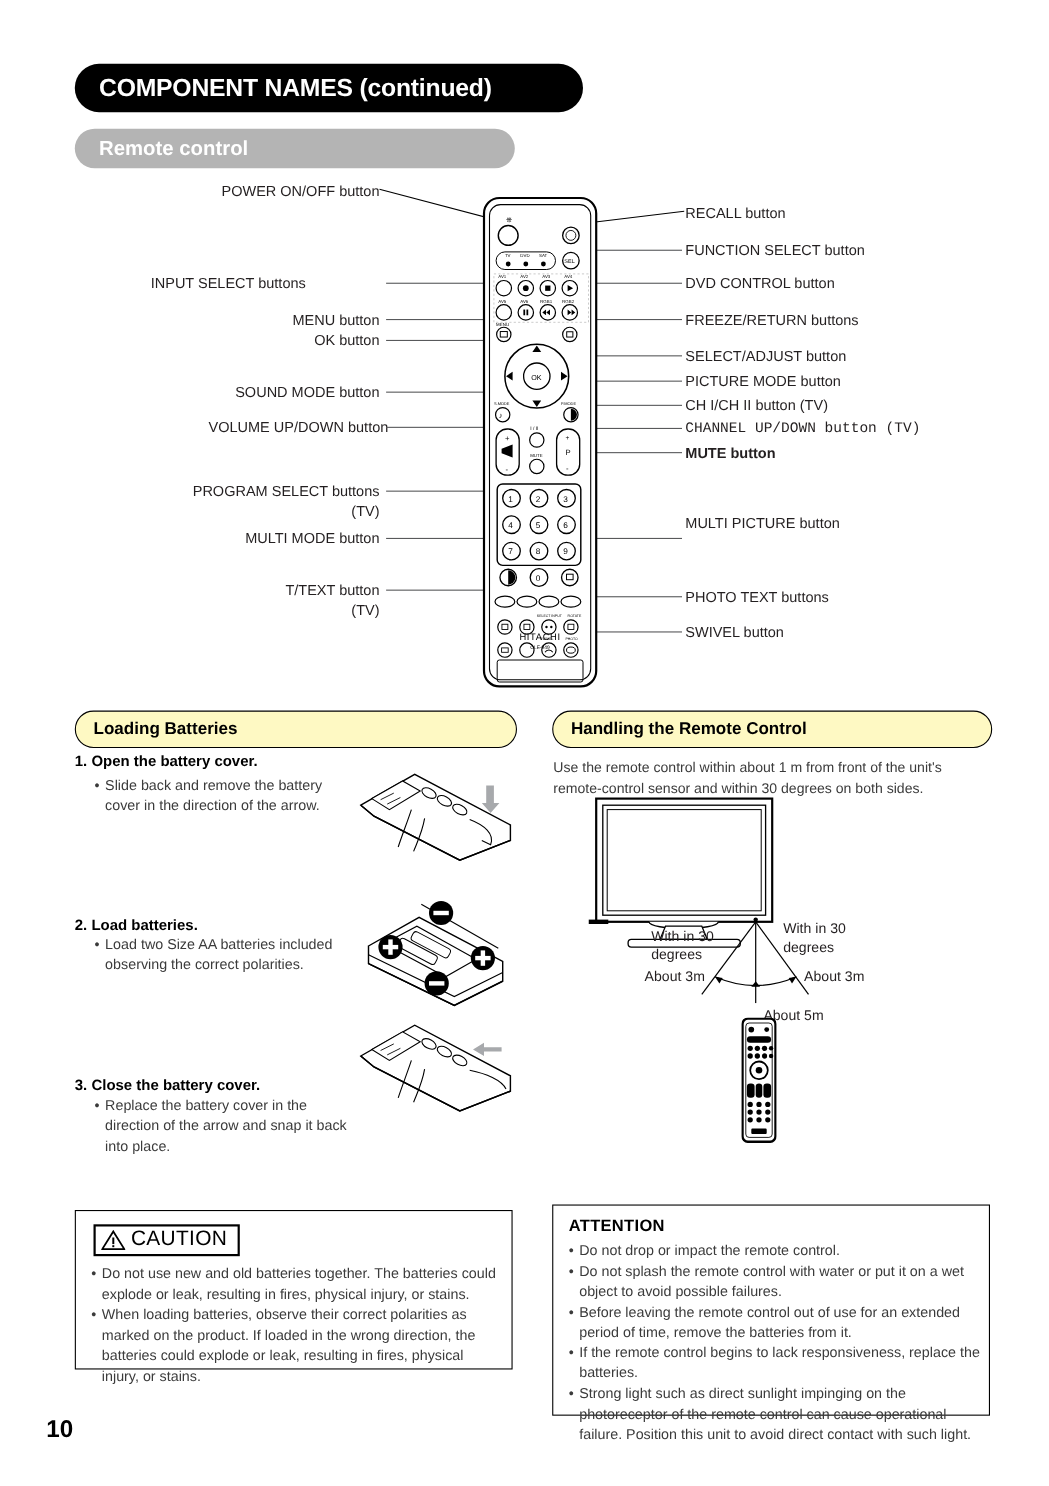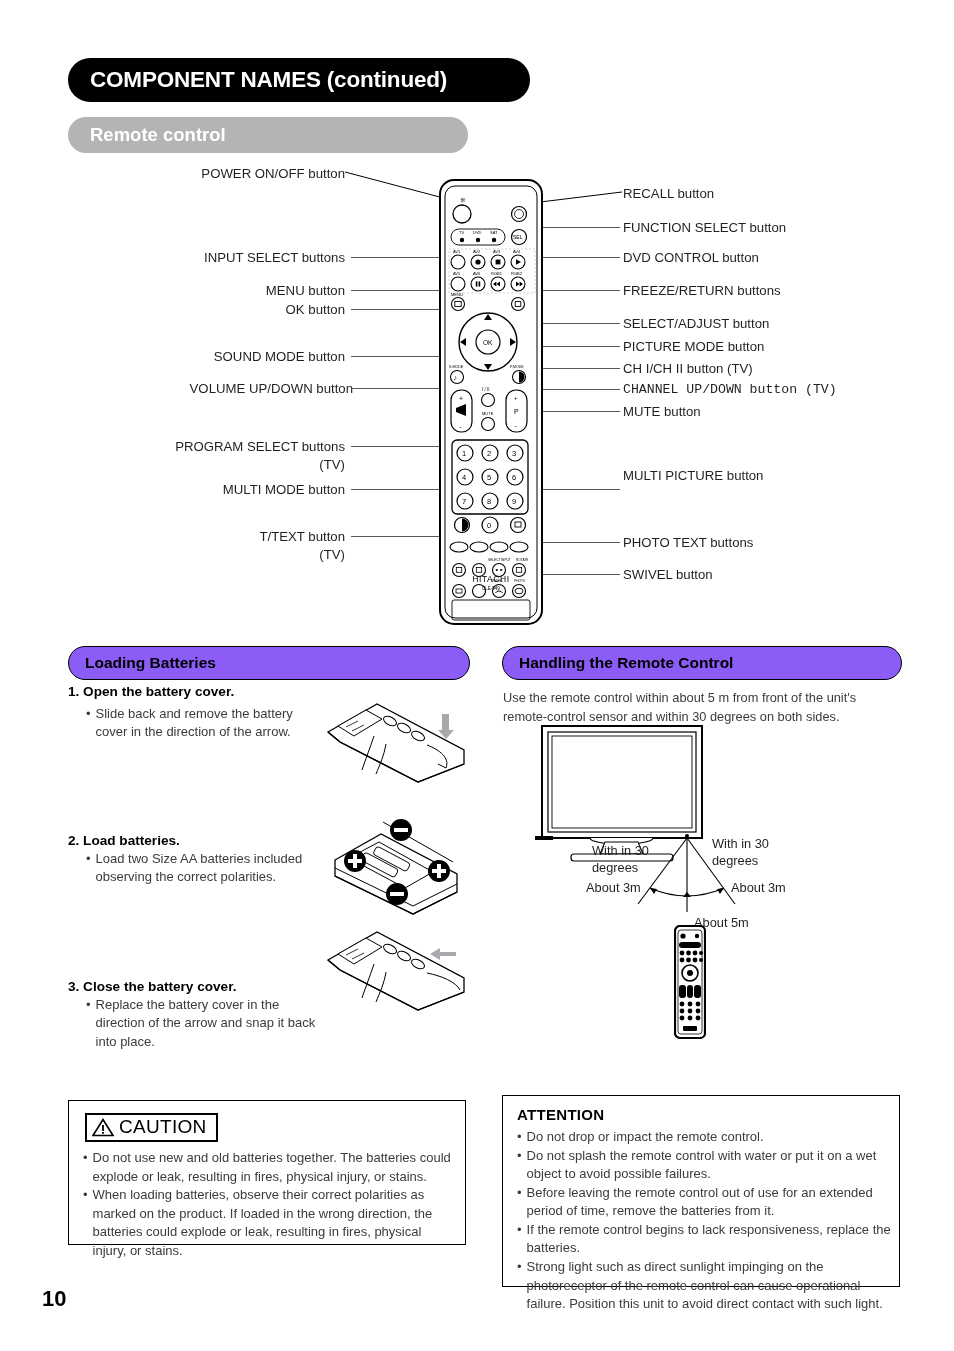--- a/index.html
+++ b/index.html
@@ -88,21 +88,21 @@
   }
 
   
   .subsec {
     position: absolute;
     border: 1.6px solid #000;
     border-radius: 19px;
     height: 32px;
     display: flex;
     align-items: center;
-    background: #8b5cf6;
+    background: #fef9c3;
   }
   .subsec span {
     font-size: 15.5px;
     font-weight: bold;
     margin-left: 16px;
     color: #000;
   }
 
   .step-title {
     position: absolute;
@@ -198,21 +198,21 @@
 
   <div class="chapter-bar">
     <span>COMPONENT NAMES (continued)</span>
   </div>
 
   <div class="section-bar">
     <span>Remote control</span>
   </div>
 
   <div class="callout left" style="left:70px; top:165px; width:275px;">POWER ON/OFF button</div>
-  <div class="callout left" style="left:70px; top:249px; width:275px;">INPUT SELECT buttons</div>
+  <div class="callout left" style="left:70px; top:249px; width:275px;text-align:center;">INPUT SELECT buttons</div>
   <div class="callout left" style="left:70px; top:282px; width:275px;">MENU button</div>
   <div class="callout left" style="left:70px; top:301px; width:275px;">OK button</div>
   <div class="callout left" style="left:70px; top:348px; width:275px;">SOUND MODE button</div>
   <div class="callout left" style="left:78px; top:380px; width:275px;">VOLUME UP/DOWN button</div>
   <div class="callout left" style="left:70px; top:438px; width:275px;">PROGRAM SELECT buttons</div>
   <div class="callout left" style="left:70px; top:456px; width:275px;">(TV)</div>
   <div class="callout left" style="left:70px; top:481px; width:275px;">MULTI MODE button</div>
   <div class="callout left" style="left:70px; top:528px; width:275px;">T/TEXT button</div>
   <div class="callout left" style="left:70px; top:546px; width:275px;">(TV)</div>
 
@@ -236,21 +236,21 @@
   <div class="leader" style="left:447px; top:528px; width:0; height:24px; border-top:0; border-left:1.4px solid #58595b;"></div>
 
   <div class="callout right" style="left:623px; top:185px;">RECALL button</div>
   <div class="callout right" style="left:623px; top:219px;">FUNCTION SELECT button</div>
   <div class="callout right" style="left:623px; top:249px;">DVD CONTROL button</div>
   <div class="callout right" style="left:623px; top:282px;">FREEZE/RETURN buttons</div>
   <div class="callout right" style="left:623px; top:315px;">SELECT/ADJUST button</div>
   <div class="callout right" style="left:623px; top:338px;">PICTURE MODE button</div>
   <div class="callout right" style="left:623px; top:360px;">CH I/CH II button (TV)</div>
   <div class="callout right" style="left:623px; top:381px;font-family:Liberation Mono, monospace;">CHANNEL UP/DOWN button (TV)</div>
-  <div class="callout right" style="left:623px; top:403px;">MUTE button</div>
+  <div class="callout right" style="left:623px; top:403px;font-weight:bold;">MUTE button</div>
   <div class="callout right" style="left:623px; top:467px;">MULTI PICTURE button</div>
   <div class="callout right" style="left:623px; top:534px;">PHOTO TEXT buttons</div>
   <div class="callout right" style="left:623px; top:566px;">SWIVEL button</div>
 
   <svg class="leader-diag" style="left:530px; top:185px; width:95px; height:22px;">
     <line x1="2" y1="18" x2="92" y2="7" class="ln" stroke-width="1"></line>
   </svg>
   <div class="leader" style="left:537px; top:227px; width:83px;"></div>
   <div class="leader" style="left:537px; top:257px; width:83px;"></div>
   <div class="leader" style="left:537px; top:290px; width:83px;"></div>
@@ -493,21 +493,21 @@
     <path d="M52,36 C48,48 44,58 40,70" fill="none" stroke="#000" stroke-width="1"></path>
     <path d="M64,44 C62,56 58,64 54,74" fill="none" stroke="#000" stroke-width="1"></path>
     <path d="M105,45 C120,48 134,54 138,62" fill="#fff" stroke="#000" stroke-width="1"></path>
     <path d="M134,24 L118,24 L118,20 L108,26 L118,32 L118,28 L134,28 Z" fill="#a7a9ac"></path>
   </svg>
 
   <div class="subsec" style="left:502px; top:646px; width:398px;text-align:center;">
     <span>Handling the Remote Control</span>
   </div>
 
-  <div class="para" style="left:503px; top:689px; width:390px;">Use the remote control within about 5 m from front of the unit's remote-control sensor and within 30 degrees on both sides.</div>
+  <div class="para" style="left:503px; top:689px; width:390px;">Use the remote control within about 1 m from front of the unit's remote-control sensor and within 30 degrees on both sides.</div>
 
   <svg style="position:absolute; left:535px; top:722px;" width="280" height="190" viewBox="0 0 280 190">
 
     <rect x="7" y="4" width="160" height="112" fill="#fff" stroke="#000" stroke-width="2"></rect>
     <rect x="13" y="10" width="148" height="100" fill="#fff" stroke="#000" stroke-width="1.2"></rect>
     <rect x="17" y="14" width="140" height="92" fill="#fff" stroke="#000" stroke-width="0.9"></rect>
 
     <path d="M55,116 C55,124 118,124 118,116" fill="#fff" stroke="#000" stroke-width="1.2"></path>
     <rect x="78,0" y="114" width="18" height="4" fill="#000"></rect>
     <path d="M70,120 L103,120 L108,132 L65,132 Z" fill="#fff" stroke="#000" stroke-width="1.1"></path>

